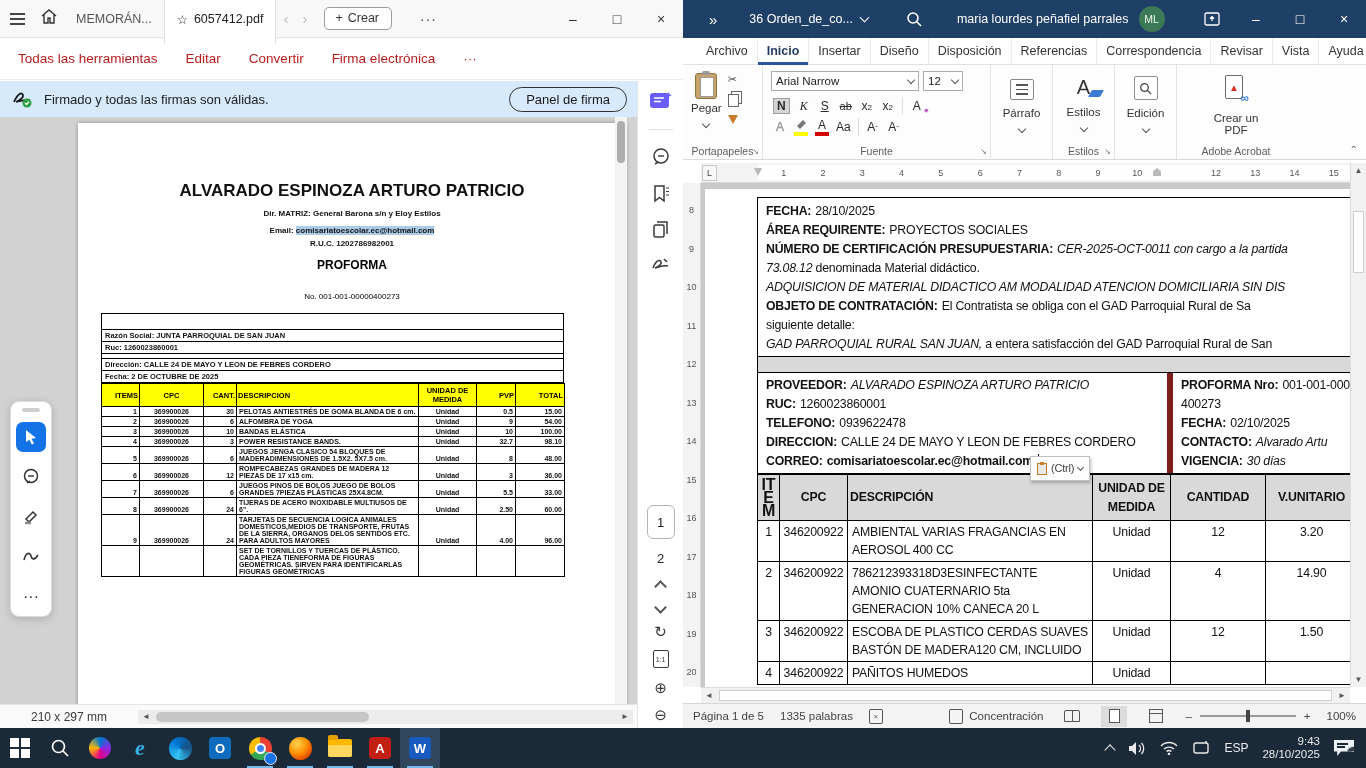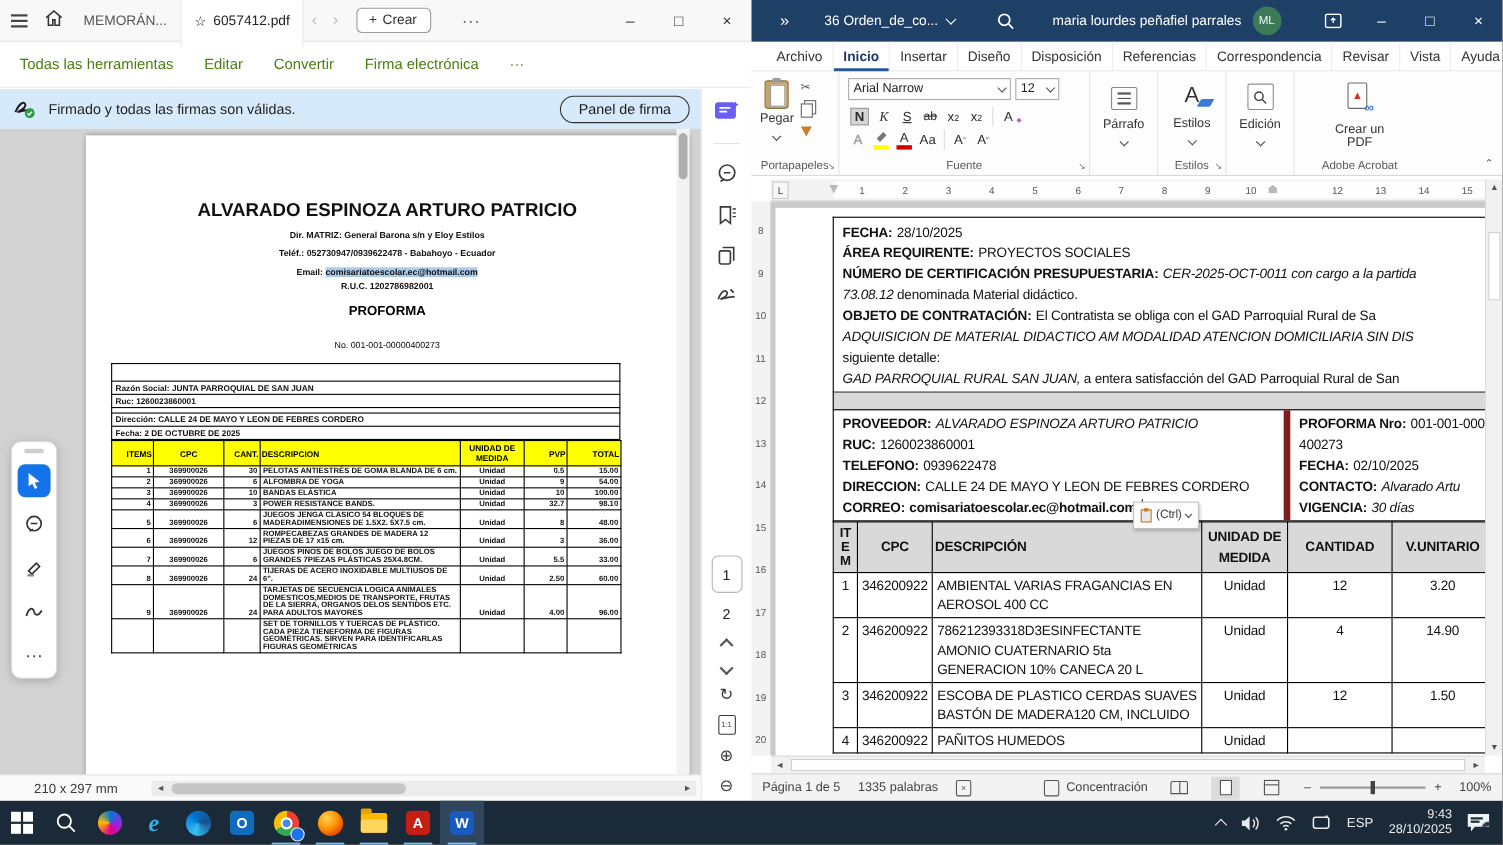--- a/index.html
+++ b/index.html
@@ -11,21 +11,21 @@
   .ac-titlebar { position:relative; height:38px; background:#f8f8f9; border-bottom:1px solid #e3e3e3; display:flex; align-items:center; }
   .hamb { width:34px; height:38px; display:flex; flex-direction:column; justify-content:center; align-items:center; gap:3px; cursor:pointer; }
   .hamb i { display:block; width:15px; height:2px; background:#444; }
   .ac-home { width:30px; text-align:center; color:#333; }
   .ac-tab { height:50px; display:flex; align-items:center; padding:0 12px; font-size:12.5px; color:#555; max-width:120px; white-space:nowrap; overflow:hidden; }
   .ac-tab.active { background:#fff; border:1px solid #e0e0e0; border-bottom:none; border-radius:6px 6px 0 0; color:#222; gap:6px; }
   .ac-nav { color:#b9b9b9; font-size:15px; padding:0 7px; }
   .ac-crear { margin-left:10px; border:1px solid #9c9c9c; border-radius:5px; padding:3px 12px 4px 10px; font-size:12.5px; color:#333; background:#fff; display:flex; gap:5px; align-items:center; }
   .ac-dots { margin-left:28px; color:#444; font-size:14px; letter-spacing:1px; }
   .winbtn { width:44px; text-align:center; font-size:14px; color:#333; }
-  .ac-menubar { height:42px; background:#fff; border-bottom:1px solid #ececec; display:flex; align-items:center; gap:28px; padding-left:18px; font-size:13.5px; color:#4d7c0f; }
+  .ac-menubar { height:42px; background:#fff; border-bottom:1px solid #ececec; display:flex; align-items:center; gap:28px; padding-left:18px; font-size:13.5px; color:#b91c1c; }
   .ac-body { position:absolute; top:81px; left:0; right:0; bottom:0; display:flex; }
   .ac-center { width:637px; display:flex; flex-direction:column; }
   .ac-banner { height:36px; background:#d7eafb; display:flex; align-items:center; padding:0 10px 0 12px; gap:10px; }
   .ac-banner .msg { font-size:13px; color:#222; flex:1; }
   .sigbtn { border:1.5px solid #323232; border-radius:15px; padding:4px 16px; font-size:13px; color:#1a1a1a; background:transparent; }
   .sigicon { position:relative; width:22px; height:20px; }
   .sigicon svg { display:block; }
   .ac-docarea { flex:1; position:relative; background:#d2d2d2; overflow:hidden; }
   .pdf-page { position:absolute; left:78px; top:6px; width:548px; height:640px; background:#fff; box-shadow:0 0 4px rgba(0,0,0,.35); overflow:hidden; }
   .pdf-inner { padding:58px 20px 0 20px; }
@@ -152,21 +152,21 @@
   .provR .val { word-break:break-all; }
   .wl b { margin-right:4px; }
   .it { font-style:italic; }
   .caret { display:inline-block; width:1.2px; height:13px; background:#000; vertical-align:-2px; margin-left:1px; }
   table.wtab { border-collapse:collapse; margin-left:52px; table-layout:fixed; }
   .wtab th { background:#d9d9d9; border:1px solid #000; font-size:12.3px; padding:3px 2px; color:#111; letter-spacing:-0.2px; }
   .wtab td { border:1px solid #000; font-size:12.3px; padding:2px 4px; vertical-align:top; color:#111; letter-spacing:-0.2px; line-height:18px; }
   .wtab .wi { width:22px; text-align:center; } .wtab .wc { width:68px; text-align:center; padding:2px 1px; }
   .wtab .wde { width:245px; text-align:left; } .wtab .wu { width:78px; text-align:center; }
   .wtab .wq { width:95px; text-align:center; } .wtab .wv { width:92px; text-align:center; }
-  .itemvert { width:14px; margin:0 auto; word-break:break-all; line-height:13px; font-size:12px; }
+  .itemvert { width:14px; margin:0 auto; word-break:break-all; line-height:13px; font-size:16px; }
   .pastebtn { position:absolute; left:325px; top:267px; background:#fdfdfd; border:1px solid #c0c0c0; box-shadow:1px 2px 3px rgba(0,0,0,.25); padding:2px 6px; font-size:11px; color:#444; display:flex; align-items:center; gap:4px; }
   .minclip { width:10px; height:12px; background:#e8e8e8; border:1px solid #c77c2a; position:relative; }
   .minclip:before { content:""; position:absolute; left:2px; top:-2px; width:4px; height:3px; background:#c77c2a; }
   .w-vscroll { position:absolute; right:0; top:163px; bottom:41px; width:16px; background:#f1f1f1; border-left:1px solid #dcdcdc; }
   .w-vscroll .a { position:absolute; left:0; right:0; text-align:center; font-size:8px; color:#555; }
   .w-vthumb { position:absolute; left:2px; top:48px; width:11px; height:62px; background:#fff; border:1px solid #cfcfcf; }
   .w-hscroll { position:absolute; left:18px; right:16px; bottom:25px; height:16px; background:#f1f1f1; border-top:1px solid #dcdcdc; display:flex; align-items:center; }
   .w-hscroll .a { width:16px; text-align:center; font-size:8px; color:#555; }
   .w-hthumb { flex:1; height:11px; background:#fff; border:1px solid #cfcfcf; margin:0 2px; }
   .w-status { position:absolute; left:0; right:0; bottom:0; height:25px; background:#f3f3f3; border-top:1px solid #d6d6d6; display:flex; align-items:center; font-size:11.5px; color:#444; gap:16px; padding:0 10px; }
@@ -265,21 +265,20 @@
               </svg>
           </div>
           <span class="msg">Firmado y todas las firmas son válidas.</span>
           <button class="sigbtn">Panel de firma</button>
         </div>
         <div class="ac-docarea">
           <div class="pdf-page">
             <div class="pdf-inner">
               <div class="pdf-title">ALVARADO ESPINOZA ARTURO PATRICIO</div>
               <div class="pdf-sub">Dir. MATRIZ: General Barona s/n y Eloy Estilos</div>
-              <div class="pdf-sub">Teléf.: 052730947/0939622478 -  Babahoyo - Ecuador</div>
               <div class="pdf-sub"><span>Email: </span><span class="hl">comisariatoescolar.ec@hotmail.com</span></div>
               <div class="pdf-sub" style="margin-top:4px">R.U.C. 1202786982001</div>
               <div class="pdf-proforma">PROFORMA</div>
               <div class="pdf-no">No. 001-001-00000400273</div>
               <div class="infobox">
                 <div class="r blank-top"></div>
                 <div class="r">Razón Social: JUNTA PARROQUIAL DE SAN JUAN</div>
                 <div class="r">Ruc: 1260023860001</div>
                 <div class="r blank"></div>
                 <div class="r">Dirección:  CALLE 24 DE MAYO Y LEON DE FEBRES CORDERO</div>
@@ -655,22 +654,22 @@
         </div>
     </div>
 
     <div class="w-docarea">
       <div class="w-page wd">
         <div class="contentbox">
           <div class="wl"><b>FECHA:</b><span>28/10/2025</span></div>
           <div class="wl"><b>ÁREA REQUIRENTE:</b><span>PROYECTOS SOCIALES</span></div>
           <div class="wl"><b>NÚMERO DE CERTIFICACIÓN PRESUPUESTARIA:</b><span class="it">CER-2025-OCT-0011 con cargo a la partida</span></div>
           <div class="wl"><span class="it">73.08.12</span><span> denominada Material didáctico.</span></div>
+          <div class="wl it">ADQUISICION DE MATERIAL DIDACTICO AM MODALIDAD ATENCION DOMICILIARIA SIN DIS</div>
           <div class="wl"><b>OBJETO DE CONTRATACIÓN:</b><span>El Contratista se obliga con el GAD Parroquial Rural de Sa</span></div>
-          <div class="wl it">ADQUISICION DE MATERIAL DIDACTICO AM MODALIDAD ATENCION DOMICILIARIA SIN DIS</div>
           <div class="wl">siguiente detalle:</div>
           <div class="wl"><span class="it">GAD PARROQUIAL RURAL SAN JUAN,</span><span> a entera satisfacción del GAD Parroquial Rural de San</span></div>
         </div>
         <div class="grayband"></div>
         <div class="provrow">
           <div class="provL">
             <div class="wl"><b>PROVEEDOR:</b><span class="it">ALVARADO ESPINOZA ARTURO PATRICIO</span></div>
             <div class="wl"><b>RUC:</b><span>1260023860001</span></div>
             <div class="wl"><b>TELEFONO:</b><span>0939622478</span></div>
             <div class="wl"><b>DIRECCION:</b><span>CALLE 24 DE MAYO Y LEON DE FEBRES CORDERO</span></div>

